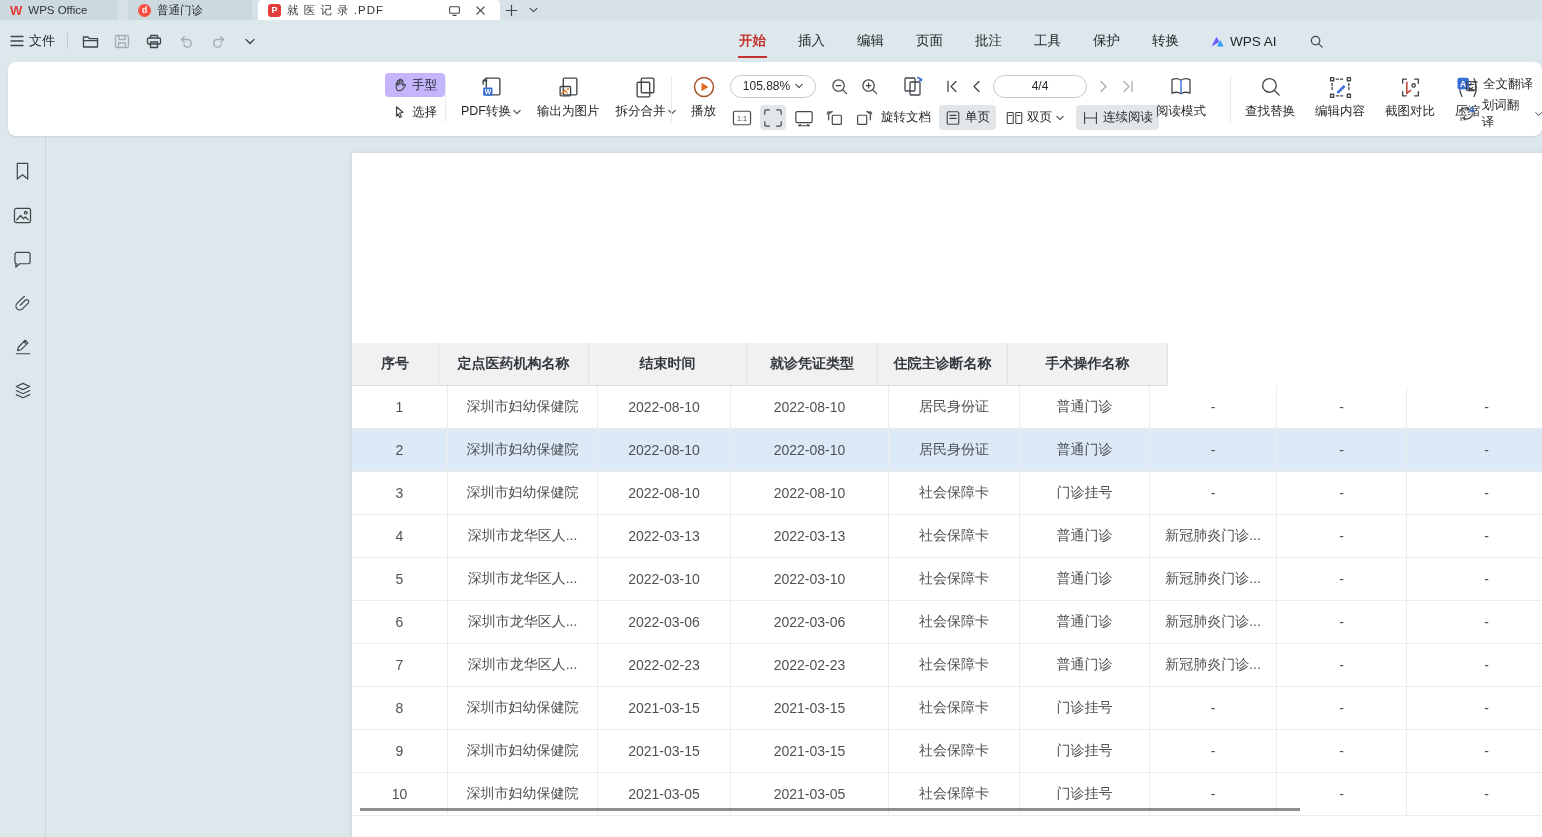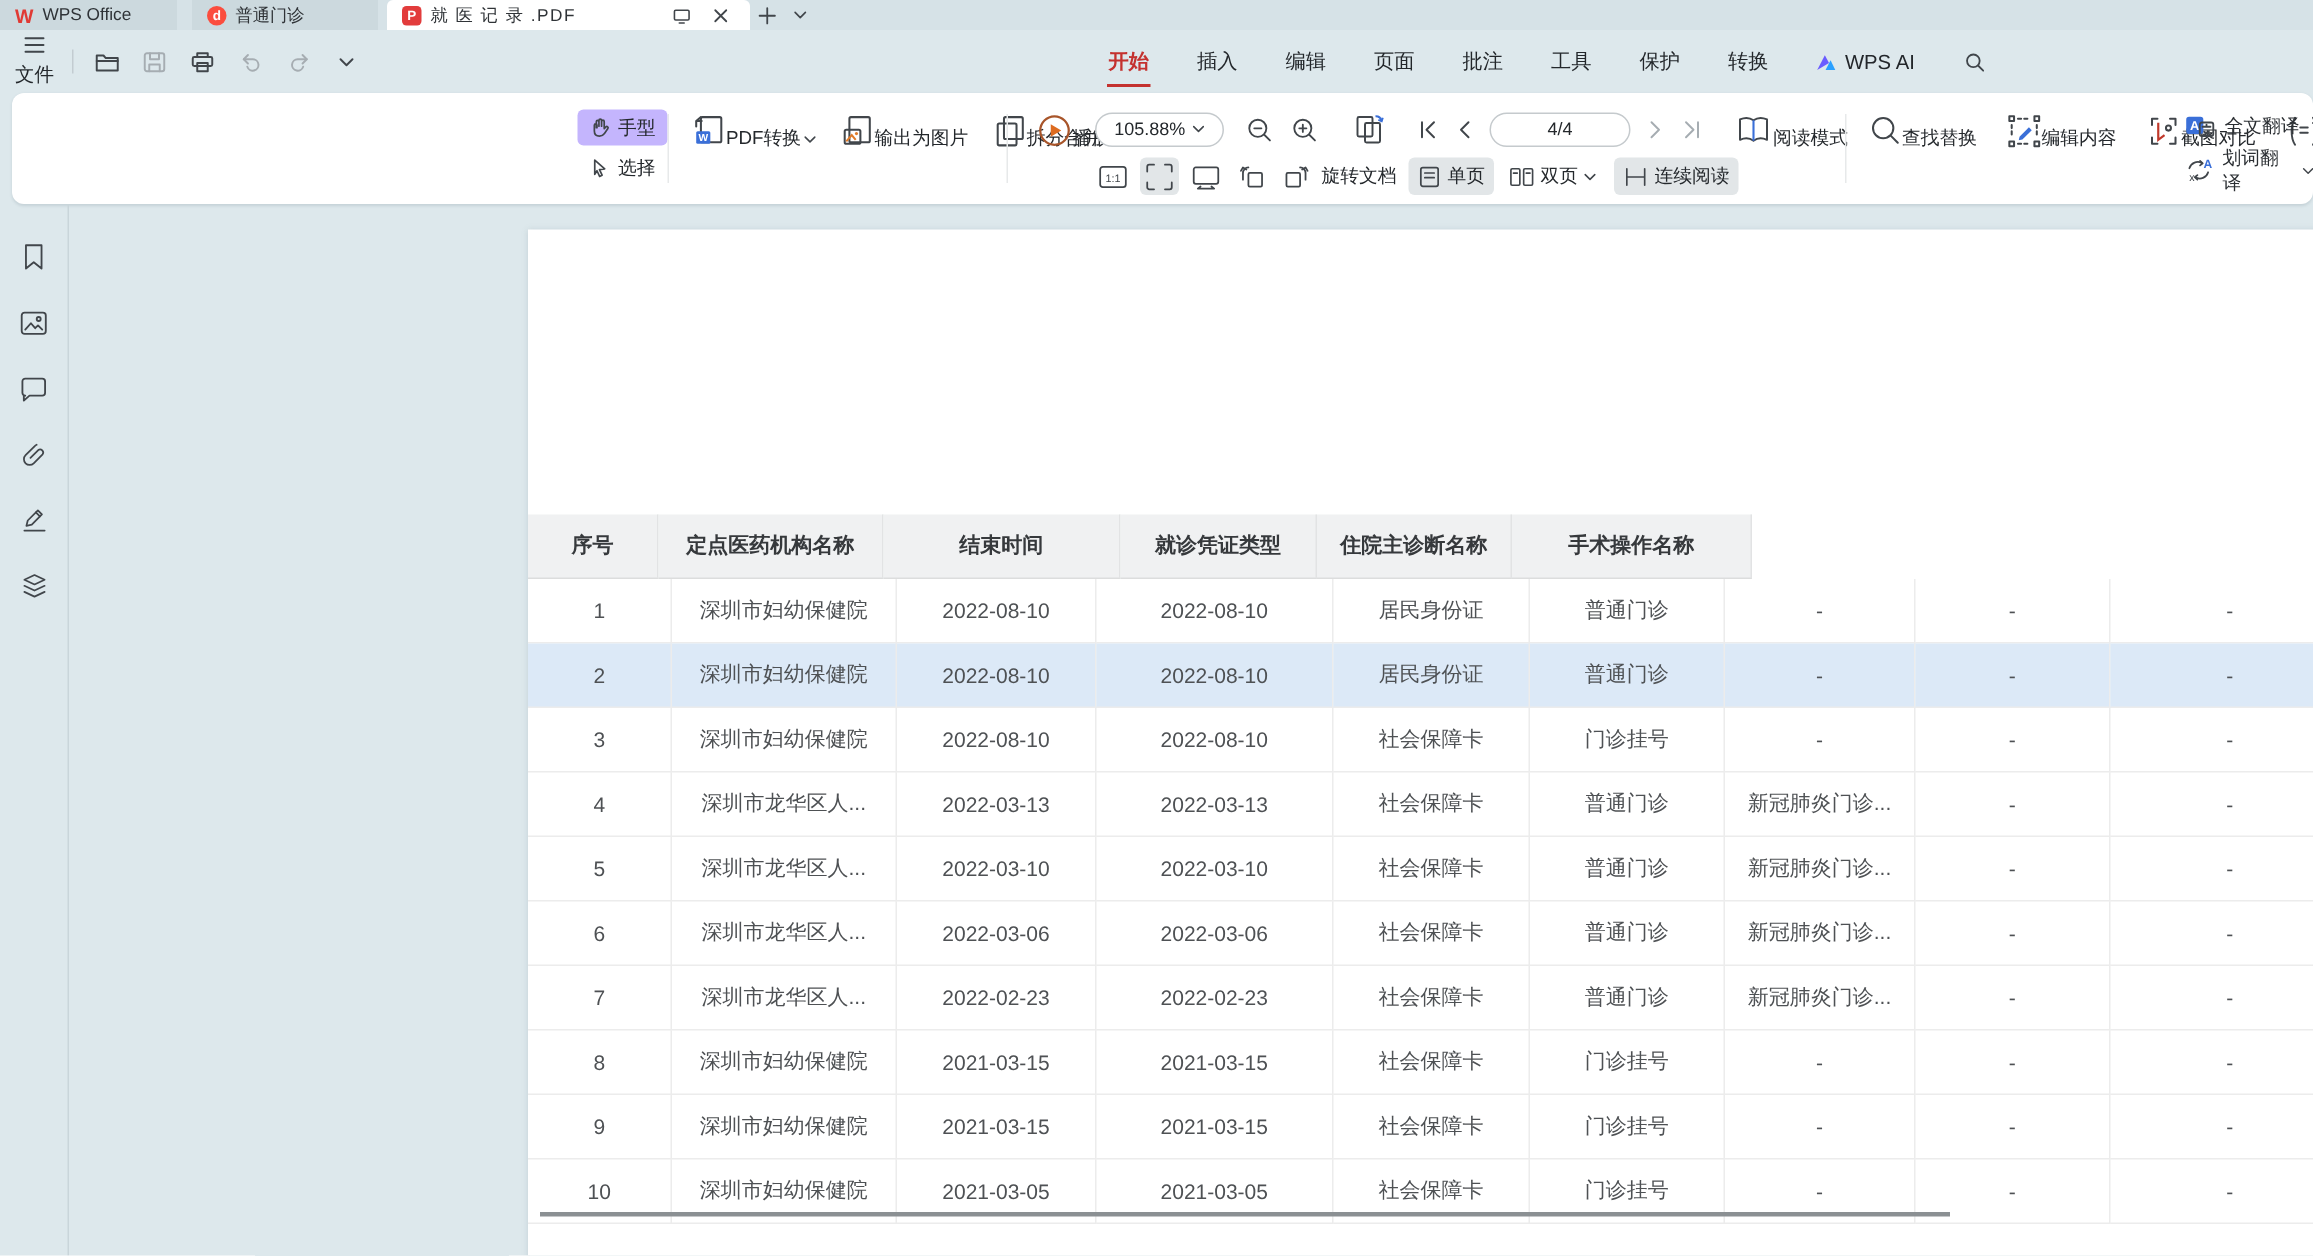--- a/index.html
+++ b/index.html
@@ -23,36 +23,36 @@
   .tab-active { width:242px; background:#ffffff; margin-left:6px; border-radius:4px 4px 0 0; }
   .tab-active .tab-label { flex:1; letter-spacing:1px; }
   .tab-plus, .tab-chev { display:flex; align-items:center; justify-content:center; width:22px; color:#3a3f44; }
   .wps-logo { color:#e03a34; font-weight:bold; font-size:13px; line-height:1; }
   .docer-logo { width:13px; height:13px; border-radius:50%; background:#fb4d3e; color:#fff; font-size:9px; font-weight:bold; display:flex; align-items:center; justify-content:center; }
   .pdf-logo { width:13px; height:13px; border-radius:3px; background:#e23c3c; color:#fff; font-size:9px; font-weight:bold; display:flex; align-items:center; justify-content:center; }
 
   
   .menurow { position:absolute; left:0; top:20px; width:100%; height:42px; }
   .file-cluster { position:absolute; left:10px; top:0; height:42px; display:flex; align-items:center; gap:12px; }
-  .file-btn { display:flex; align-items:center; gap:5px; font-size:13px; color:#24282c;flex-direction:column; }
+  .file-btn { display:flex; align-items:center; gap:5px; font-size:13px; color:#24282c; }
   .vsep-s { width:1px; height:16px; background:#c3ccd1; }
   .mini-btn { display:flex; align-items:center; justify-content:center; width:20px; height:20px; }
   .menus { position:absolute; left:738px; top:0; height:42px; display:flex; align-items:center; gap:30px; font-size:13.5px; color:#23272b; }
   .menu-item { position:relative; padding:4px 1px; cursor:default; }
   .menu-item.active { color:#c4322f; font-weight:bold; }
   .menu-item.active::after { content:""; position:absolute; left:0; right:0; bottom:-4px; height:2px; background:#c4322f; }
   .wps-ai { display:flex; align-items:center; gap:5px; font-size:13.5px; }
   .menu-search { margin-left:2px; }
 
   
   .panel { position:absolute; left:8px; top:62px; width:1534px; height:74px; background:#ffffff; border-radius:8px; box-shadow:0 1px 2px rgba(90,110,120,.18); }
   .vsep { position:absolute; top:14px; width:1px; height:46px; background:#e7e9ea; }
   .tool-sm { display:flex; align-items:center; gap:5px; height:24px; padding:0 8px; border-radius:4px; font-size:12.5px; color:#24282c; white-space:nowrap; }
   .tool-sm.active { background:#c4b5fd; }
-  .tool-big { display:flex; flex-direction:row; align-items:flex-end; padding:3px 7px 2px; border-radius:4px; white-space:nowrap; }
+  .tool-big { display:flex; flex-direction:column; align-items:center; padding:3px 7px 2px; border-radius:4px; white-space:nowrap; }
   .tool-big .bicon { height:28px; display:flex; align-items:center; }
   .tool-big .blabel { display:flex; align-items:center; gap:2px; font-size:12.5px; color:#24282c; margin-top:2px; }
   .pillbox { height:23px; border:1px solid #c5cacd; border-radius:12px; background:#fff; display:flex; align-items:center; justify-content:center; gap:5px; font-size:12px; color:#24282c; }
   .seg { display:flex; align-items:center; gap:4px; height:25px; padding:0 6px; border-radius:4px; font-size:12.5px; color:#24282c; white-space:nowrap; }
   .seg.active { background:#e2e6e8; }
   .iconbtn { display:flex; align-items:center; justify-content:center; border-radius:4px; }
   .iconbtn.active { background:#e2e6e8; }
   .znrow1 { display:flex; align-items:center; height:30px; }
   .znrow2 { display:flex; align-items:center; height:27px; margin-top:3px; }
 

